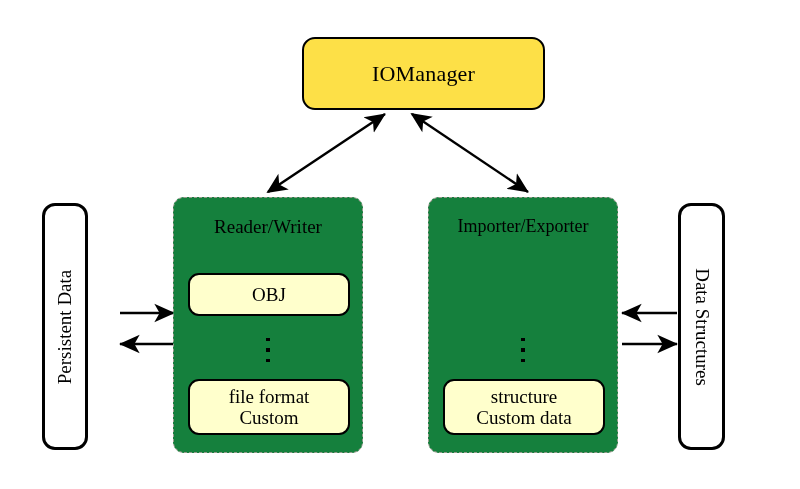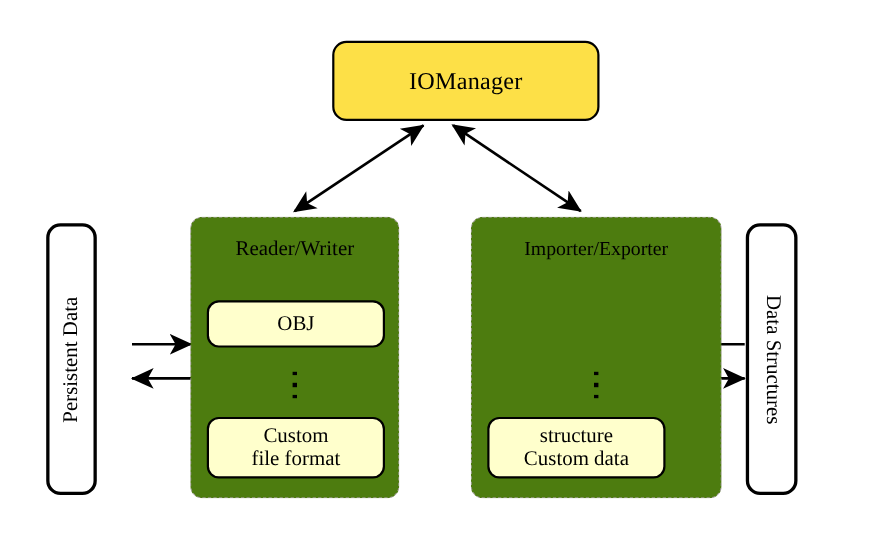--- a/index.html
+++ b/index.html
@@ -37,25 +37,25 @@
   .manager-label {
     font-size: 22px;
     color: #000000;
     letter-spacing: 0.2px;
   }
 
   
   .panel {
     border: 1.6px dashed #9a9a8e;
     border-radius: 11px;
-    background: #4d7c0f;
+    background: #15803d;
     box-sizing: border-box;
   }
   .panel-left  { left: 173px; top: 197px; width: 190px; height: 256px; }
-  .panel-right { left: 428px; top: 197px; width: 228px; height: 256px; }
+  .panel-right { left: 428px; top: 197px; width: 190px; height: 256px; }
 
   .panel-title {
     position: absolute;
     top: 18px;
     left: 0;
     width: 100%;
     text-align: center;
     font-size: 19px;
     color: #000000;
     white-space: nowrap;
@@ -194,22 +194,22 @@
     </div>
 
     <div class="vdots">
       <span class="vdot"></span>
       <span class="vdot"></span>
       <span class="vdot"></span>
     </div>
 
     <div class="item-box item-last">
       <div>
+        <span class="item-line">file format</span>
         <span class="item-line">Custom</span>
-        <span class="item-line">file format</span>
       </div>
     </div>
   </div>
 
   <div class="abs panel panel-right">
     <div class="panel-title">Importer/Exporter</div>
 
 
     <div class="vdots">
       <span class="vdot"></span>

